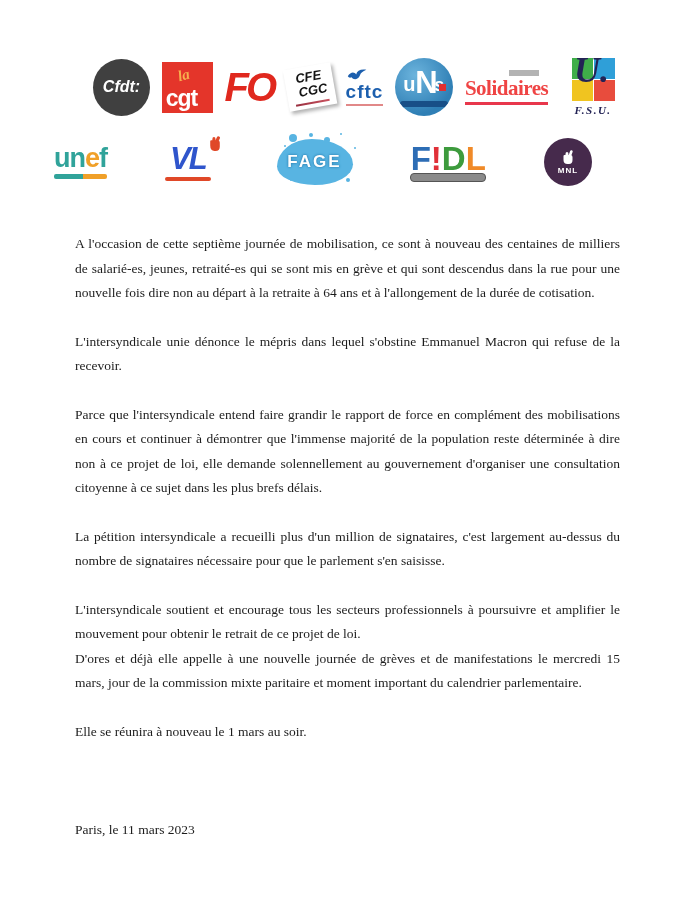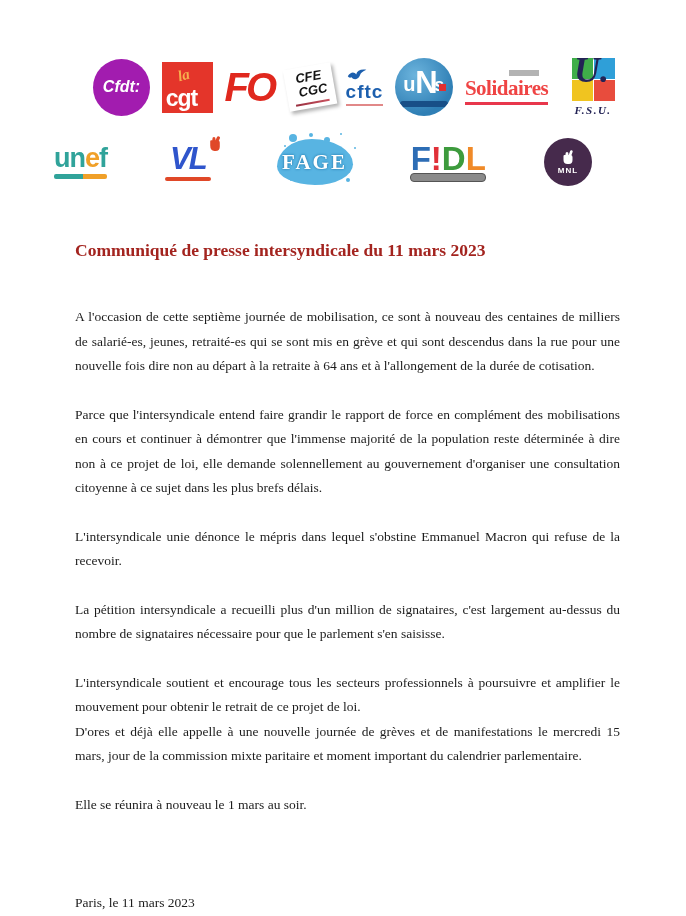--- a/index.html
+++ b/index.html
@@ -9,21 +9,21 @@
     font-family: "Liberation Serif", serif; color: #1c1c1c;
   }
 
   
   .logo-row { display: flex; align-items: center; justify-content: space-between; }
   .row1 { padding: 0 60px 0 93px; margin-top: 56px; height: 62px; }
   .row2 { padding: 0 94px 0 54px; margin-top: 18px; height: 52px; }
   .logo { flex-shrink: 0; font-family: "Liberation Sans", sans-serif; }
 
   
-  .cfdt { width: 57px; height: 57px; border-radius: 50%; background: #a21caf; color: #fff;
+  .cfdt { width: 57px; height: 57px; border-radius: 50%; background: #404040; color: #fff;
           display: flex; align-items: center; justify-content: center;
           font-style: italic; font-weight: 800; font-size: 16px; }
   
   .cgt { width: 51px; height: 51px; background: #e4352a; position: relative; }
   .cgt .cgt-la { position: absolute; top: 5px; left: 16px; font-family: "Liberation Serif", serif;
                  font-style: italic; font-weight: 700; font-size: 15px; color: #f6b04e; transform: rotate(-14deg); }
   .cgt .cgt-text { position: absolute; bottom: 3px; left: 4px; font-weight: 900; font-size: 23px;
                    line-height: 1; color: #fff; letter-spacing: -1px; }
   
   .fo { font-style: italic; font-weight: 900; font-size: 40px; line-height: 1; color: #e0281e; letter-spacing: -3px; }
@@ -78,22 +78,22 @@
   
   .fage { position: relative; width: 76px; height: 46px; background: #58b4e2;
           border-radius: 46% 54% 50% 50% / 60% 55% 45% 40%;
           display: flex; align-items: center; justify-content: center; }
   .fage::before { content: ""; position: absolute; width: 8px; height: 8px; border-radius: 50%;
                   background: #58b4e2; top: -5px; left: 12px;
                   box-shadow: 18px -3px 0 -2px #58b4e2, 34px 2px 0 -1px #58b4e2,
                               48px -4px 0 -3px #58b4e2, -8px 8px 0 -3px #58b4e2,
                               62px 10px 0 -3px #58b4e2, 55px 42px 0 -2px #58b4e2,
                               -2px 42px 0 -3px #58b4e2; }
-  .fage .t { position: relative; font-weight: 800; font-size: 21px; color: #fff;
-             letter-spacing: 2px; text-shadow: 0 0 3px #2e86b8, 0 0 2px #2e86b8; font-family: Liberation Serif, serif; }
+  .fage .t { position: relative; font-weight: 800; font-size: 17px; color: #fff;
+             letter-spacing: 2px; text-shadow: 0 0 3px #2e86b8, 0 0 2px #2e86b8; }
   
   .fidl { text-align: center; }
   .fidl .t { font-weight: 900; font-size: 33px; line-height: 1; }
   .fidl .f { color: #2d6db5; } .fidl .x { color: #e03038; }
   .fidl .d { color: #3d9b3d; } .fidl .l { color: #f08a28; }
   .fidl .banner { width: 76px; height: 9px; background: #8a8a8a; border: 1px solid #555;
                   border-radius: 4px; margin: -2px auto 0; }
   
   .mnl { width: 48px; height: 48px; border-radius: 50%; background: #462a4c;
          display: flex; flex-direction: column; align-items: center; justify-content: center; }
@@ -195,26 +195,25 @@
     <div class="logo mnl">
       <svg width="19" height="16" viewBox="0 0 18 16">
         <rect x="11" y="0" width="2.6" height="6" rx="1.3" fill="#ffffff" transform="rotate(20 12 3)"></rect>
         <path d="M5 10 L5 6 Q5 5 6 5 L7 5 L7 4 Q7 2 8.5 2 Q10 2 10 4 L10 5 L12 5 Q14 5 14 7 L14 10 Q14 14 10.5 14 L9 14 Q5 14 5 10 Z" fill="#ffffff"></path>
       </svg>
       <div class="t">MNL</div>
     </div>
 
   </div>
 
-  <h1 class="doc-title">Communiqué de presse intersyndicale du 11 mars 2023</h1>
 
   <div class="doc-body">
     <p>A l'occasion de cette septième journée de mobilisation, ce sont à nouveau des centaines de milliers de salarié-es, jeunes, retraité-es qui se sont mis en grève et qui sont descendus dans la rue pour une nouvelle fois dire non au départ à la retraite à 64 ans et à l'allongement de la durée de cotisation.</p>
+    <p>L'intersyndicale unie dénonce le mépris dans lequel s'obstine Emmanuel Macron qui refuse de la recevoir.</p>
     <p>Parce que l'intersyndicale entend faire grandir le rapport de force en complément des mobilisations en cours et continuer à démontrer que l'immense majorité de la population reste déterminée à dire non à ce projet de loi, elle demande solennellement au gouvernement d'organiser une consultation citoyenne à ce sujet dans les plus brefs délais.</p>
-    <p>L'intersyndicale unie dénonce le mépris dans lequel s'obstine Emmanuel Macron qui refuse de la recevoir.</p>
     <p>La pétition intersyndicale a recueilli plus d'un million de signataires, c'est largement au-dessus du nombre de signataires nécessaire pour que le parlement s'en saisisse.</p>
     <p>L'intersyndicale soutient et encourage tous les secteurs professionnels à poursuivre et amplifier le mouvement pour obtenir le retrait de ce projet de loi.
 D'ores et déjà elle appelle à une nouvelle journée de grèves et de manifestations le mercredi 15 mars, jour de la commission mixte paritaire et moment important du calendrier parlementaire.</p>
     <p>Elle se réunira à nouveau le 1 mars au soir.</p>
     <p class="dateline">Paris, le 11 mars 2023</p>
   </div>
 
 </div>
 
 </body></html>

